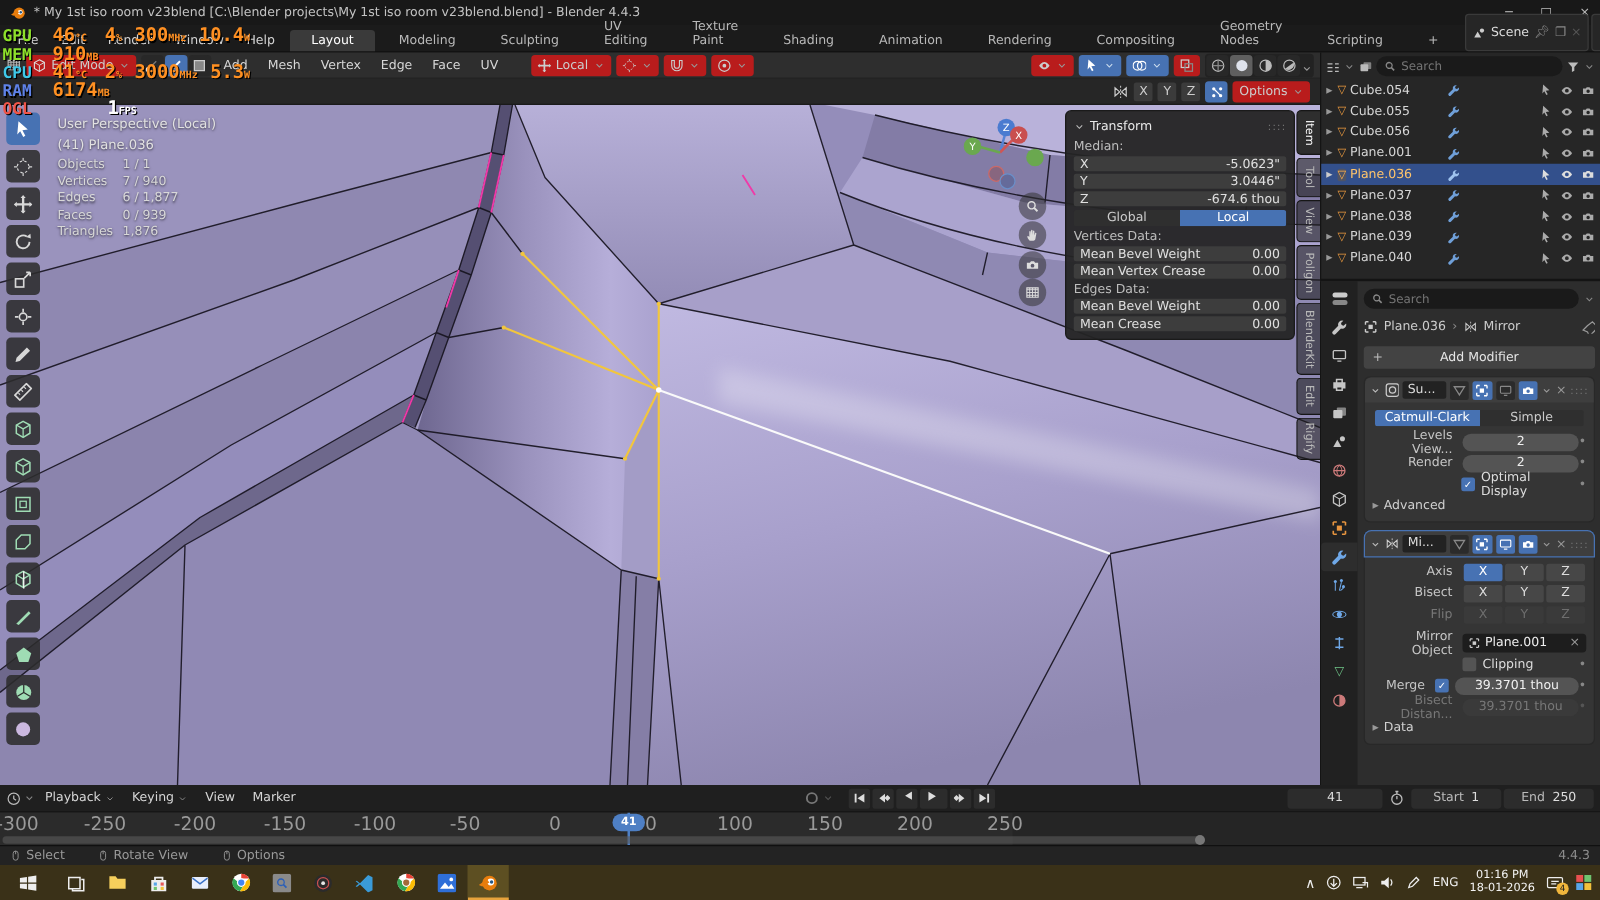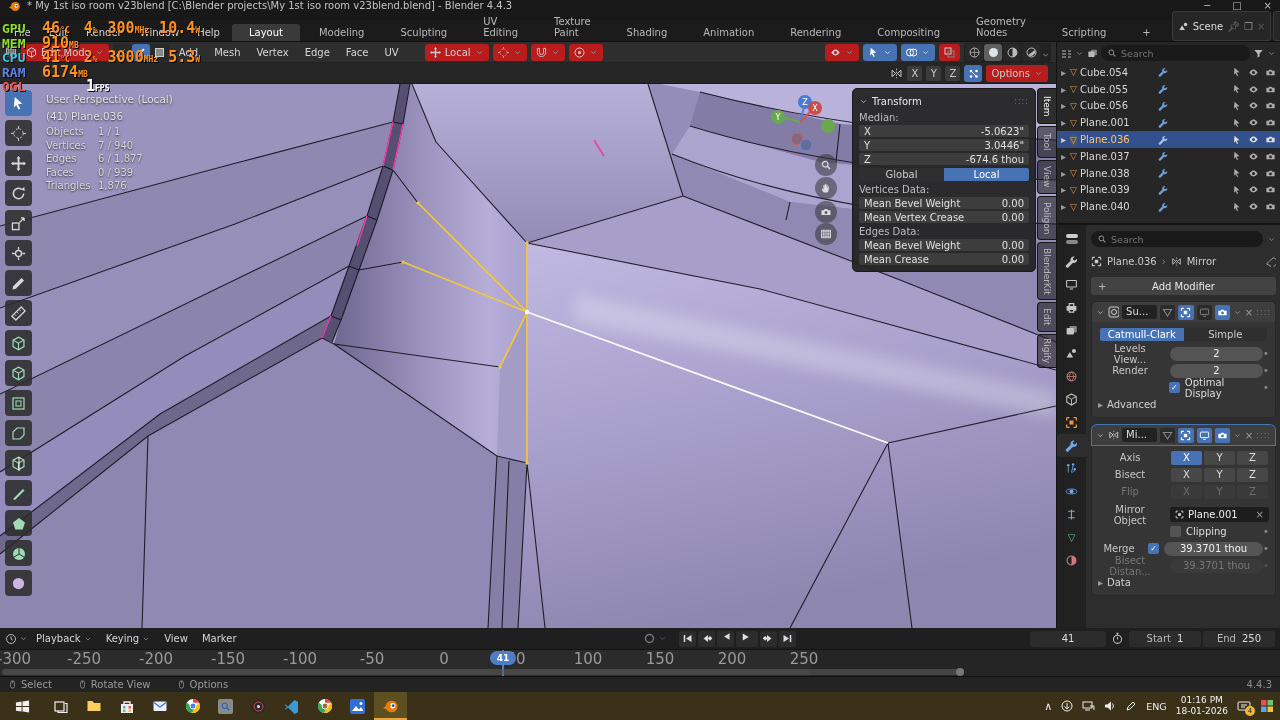--- a/index.html
+++ b/index.html
@@ -1,21 +1,21 @@
 <!DOCTYPE html>
 <html><head>
 <meta charset="utf-8">
 <style>
 *{box-sizing:border-box;margin:0;padding:0}
 html,body{width:1280px;height:720px;overflow:hidden}
 body{font-family:"DejaVu Sans",sans-serif;font-size:10px;color:#ccc;background:#1d1d1d;position:relative}
 .abs{position:absolute}
 svg{display:block}
 
-#titlebar{left:0;top:0;width:1280px;height:20px;background:#181818;display:flex;gap:6px;padding:0 8px;color:#c3c3c3;font-size:10px}
+#titlebar{left:0;top:0;width:1280px;height:20px;background:#181818;display:flex;align-items:center;gap:6px;padding:0 8px;color:#c3c3c3;font-size:10px}
 #winbtns{margin-left:auto;display:flex;gap:22px;color:#bbb;font-size:10px}
 #menubar{left:0;top:20px;width:1280px;height:22px;background:#1b1b1b;border-bottom:1px solid #101010;display:flex;align-items:flex-end;padding:0 6px;gap:2px}
 .menu{padding:3px 8px;border-radius:3px;color:#d4d4d4}
 .wstab{padding:3px 17px;border-radius:3px 3px 0 0;color:#b9b9b9}
 .wstab.act{background:#3a3a3a;color:#fff}
 .selbox{display:flex;align-items:center;gap:4px;background:#262626;border:1px solid #3a3a3a;border-radius:3px;padding:1px 5px;height:30px;color:#ddd}
 
 #vphdr{left:0;top:42px;width:1056px;height:21px;background:#2e2e2e;border-bottom:1px solid #222;display:flex;align-items:center;gap:4px;padding:0 5px}
 #vptool{left:0;top:63px;width:1056px;height:21px;background:#262626;border-bottom:1px solid #1a1a1a;display:flex;align-items:center;justify-content:flex-end;gap:4px;padding:0 8px}
 .hbtn{display:flex;align-items:center;gap:3px;padding:2px 6px;border-radius:3px;color:#d6d6d6;background:transparent}
@@ -69,21 +69,21 @@
 .ptab{width:29px;height:23px;display:flex;align-items:center;justify-content:center}
 .ptab.act{background:#2d2d2d;border-radius:3px 0 0 3px}
 #pbody{position:absolute;left:29px;top:0;width:195px;height:403px;padding:3px 5px}
 .prow{display:flex;align-items:center}
 .modpanel{background:#353535;border:1px solid #282828;border-radius:5px;margin-top:6px;padding-bottom:5px}
 .modhdr{display:flex;align-items:center;gap:3px;background:#3e3e3e;border-radius:5px 5px 0 0;height:20px;padding:0 4px}
 .namef{background:#222;border-radius:2px;color:#ddd;padding:1px 4px;width:36px;height:14px}
 .tg{width:16px;height:15px;border-radius:2px;background:#2b2b2b;display:flex;align-items:center;justify-content:center}
 .tg.on{background:#4772b3}
 .mrow{display:flex;align-items:center;height:17px;padding:0 6px}
-.mlab{width:72px;text-align:center;padding-right:8px;color:#c6c6c6}
+.mlab{width:72px;text-align:right;padding-right:8px;color:#c6c6c6}
 .mlab.dim,.dim{color:#777}
 .abtn{flex:1;height:14px;background:#474747;border-radius:2px;display:flex;align-items:center;justify-content:center;margin:0 1px;color:#ddd}
 .abtn.on{background:#4772b3;color:#fff}
 .abtn.dis{background:#3a3a3a;color:#6e6e6e}
 .vfield{flex:1;height:14px;background:#545454;border-radius:7px;display:flex;align-items:center;justify-content:center;color:#f0f0f0}
 .vfield.dim{background:#3a3a3a;color:#777}
 .chk{width:11px;height:11px;border-radius:2px;background:#545454;display:flex;align-items:center;justify-content:center;color:#fff;font-size:8px}
 .chk.on{background:#4772b3}
 .dot{margin-left:auto;color:#888}
 .foldrow{display:flex;align-items:center;gap:4px;color:#d0d0d0;height:16px;padding:0 6px}

